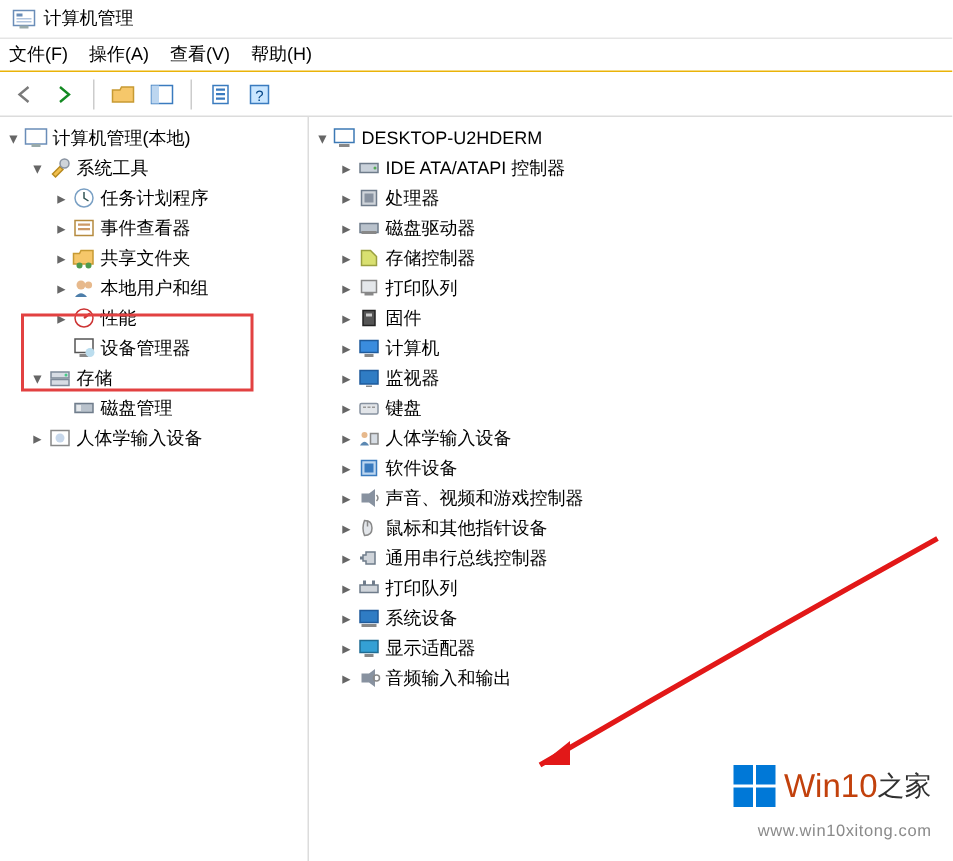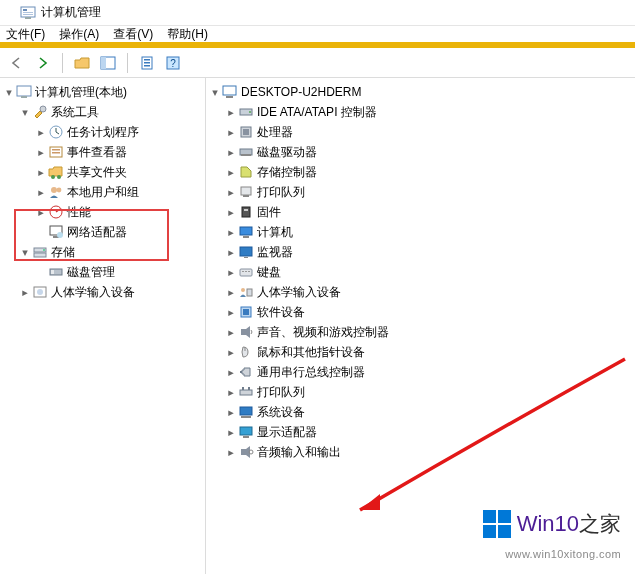--- a/index.html
+++ b/index.html
@@ -1,39 +1,39 @@
 <!DOCTYPE html>
 <html><head>
 <meta charset="utf-8">
 <style>
   * { box-sizing: border-box; margin: 0; padding: 0; }
   body { font-family: "Microsoft YaHei", "Segoe UI", Tahoma, sans-serif; font-size: 12px; color: #000; background: #fff; width: 635px; height: 574px; overflow: hidden; position: relative; }
-  .titlebar { height: 26px; display: flex; align-items: center; padding: 0 20px; background: #fff; border-bottom: 1px solid #e5e5e5; }
+  .titlebar { height: 26px; display: flex; align-items: center; padding: 0 8px; background: #fff; border-bottom: 1px solid #e5e5e5; }
   .titlebar .ticon { width: 16px; height: 16px; margin-right: 5px; }
-  .menubar { height: 22px; display: flex; align-items: center; padding: 0 6px; border-bottom: 6px solid #eab308; }
+  .menubar { height: 22px; display: flex; align-items: center; padding: 0 6px; border-bottom: 1px solid #eab308; }
   .menubar .mitem { margin-right: 14px; cursor: default; }
   .toolbar { height: 30px; display: flex; align-items: center; padding: 0 6px; border-bottom: 1px solid #dcdcdc; gap: 4px; }
   .toolbar .tbtn { width: 22px; height: 22px; display: flex; align-items: center; justify-content: center; border: 1px solid transparent; }
   .toolbar .sep { width: 1px; height: 20px; background: #ccc; margin: 0 4px; }
   .panes { display: flex; height: calc(100% - 78px); }
   .pane-left { width: 206px; border-right: 1px solid #dcdcdc; padding: 4px 2px; overflow: hidden; }
   .pane-right { flex: 1; padding: 4px 2px; overflow: hidden; position: relative; }
   .tree .node { display: flex; align-items: center; height: 20px; white-space: nowrap; }
   .tree .node .twisty { width: 14px; text-align: center; color: #666; font-size: 11px; cursor: default; }
   .tree .node .nicon { width: 16px; height: 16px; margin-right: 3px; display:flex; align-items:center; justify-content:center; }
   .tree .node .nlabel { cursor: default; }
   .tree .children { margin-left: 16px; }
   .highlight-box { border: 2px solid #e24141; position: absolute; left: 14px; top: 209px; width: 155px; height: 52px; pointer-events: none; }
   .annot-arrow { position: absolute; right: 5px; top: 276px; pointer-events:none; }
   .watermark { position: absolute; right: 14px; bottom: 14px; text-align: right; }
   .watermark .wm-logo { display:inline-flex; align-items:center; }
   .watermark .wm-squares { width:28px; height:28px; display:grid; grid-template-columns:1fr 1fr; grid-template-rows:1fr 1fr; gap:2px; margin-right:6px;}
   .watermark .wm-squares div{ background:#0078D7; }
-  .watermark .wm-text1 { font-size:22px; font-weight:400; color:#4c1d95;}
-  .watermark .wm-text2 { font-size:21px; font-weight:400; color:#313131;}
+  .watermark .wm-text1 { font-size:22px; font-weight:400; color:#c2410c;}
+  .watermark .wm-text2 { font-size:18px; font-weight:400; color:#313131;}
   .watermark .wm-url { font-size:11px; color:#8a8a8a; margin-top:10px; letter-spacing:0.4px;}
   svg { display:block; }
 </style>
 </head>
 <body>
 
 <div class="titlebar">
   <span class="ticon">
     <svg width="16" height="16">
         <rect x="1" y="2" width="14" height="10" fill="#fff" stroke="#6a8db8"></rect>
@@ -174,21 +174,21 @@
           </div>
           <div class="node">
             <span class="twisty">&nbsp;</span>
             <span class="nicon">
                 <svg width="16" height="16">
                   <rect x="2" y="2" width="12" height="9" fill="#fff" stroke="#555"></rect>
                   <rect x="5" y="12" width="6" height="2" fill="#888"></rect>
                   <circle cx="12" cy="11" r="3" fill="#bde"></circle>
                 </svg>
               </span>
-            <span class="nlabel">网络适配器</span>
+            <span class="nlabel">设备管理器</span>
           </div>
         </div>
         <div class="node">
           <span class="twisty">▾</span>
           <span class="nicon">
               <svg width="16" height="16">
                 <rect x="2" y="4" width="12" height="4" fill="#d7dde4" stroke="#7e8a99"></rect>
                 <rect x="2" y="9" width="12" height="4" fill="#d7dde4" stroke="#7e8a99"></rect>
                 <circle cx="12" cy="6" r="1" fill="#4c8"></circle>
               </svg>

